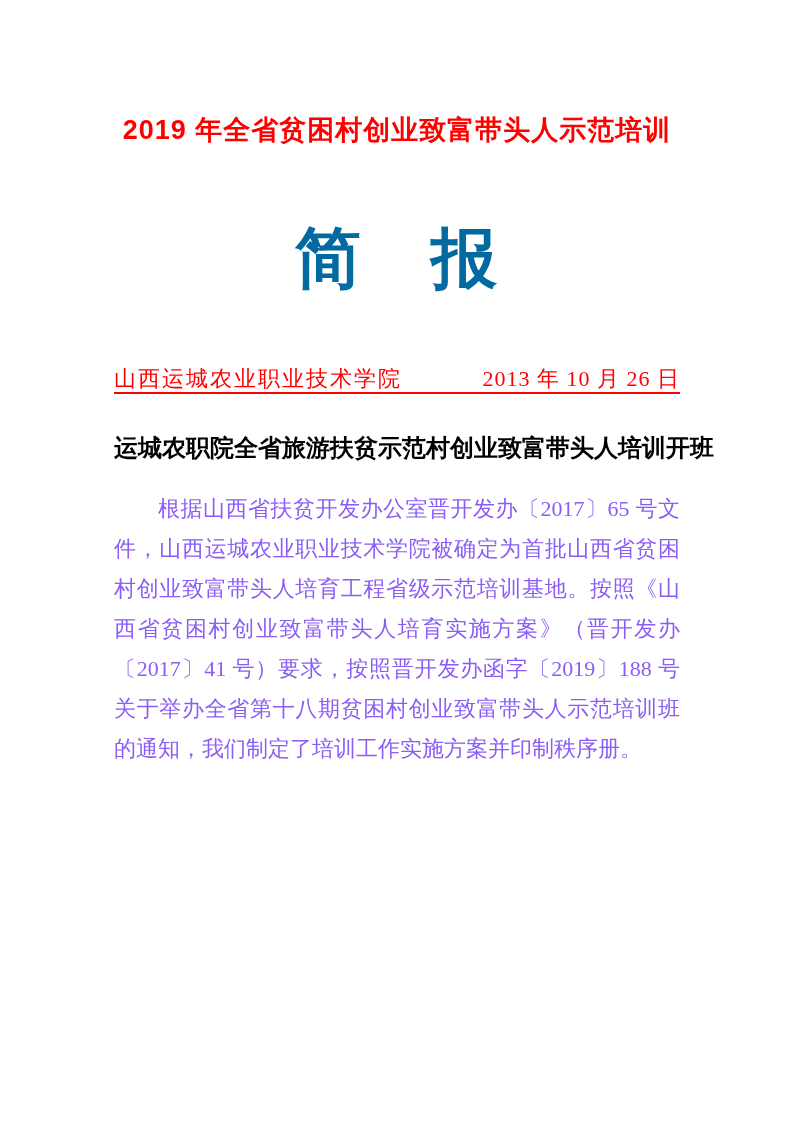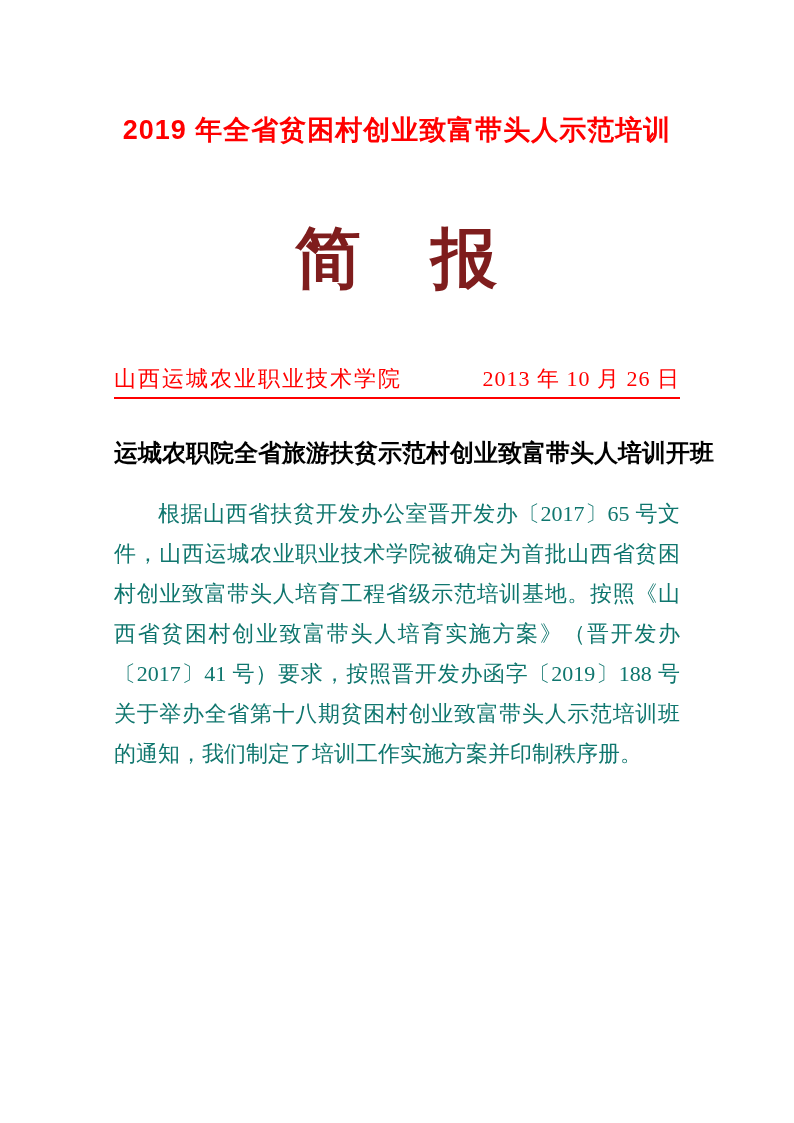--- a/index.html
+++ b/index.html
@@ -20,35 +20,34 @@
     color: #ff0000;
     font-family: Liberation Sans, sans-serif;
     font-weight: bold;
     font-size: 27px;
     line-height: 36px;
     text-align: center;
     letter-spacing: 1px;
     white-space: nowrap;
   }
   .masthead {
-    color: #7f1d1d;
+    color: #0369a1;
     font-family: "Liberation Sans", "DejaVu Sans", sans-serif;
     font-weight: bold;
     font-size: 66px;
     line-height: 1.12;
     text-align: center;
     margin-top: 74px;
     letter-spacing: 2px;
   }
   .issuer-row {
     display: flex;
     justify-content: space-between;
     align-items: baseline;
     margin-top: 70px;
-    padding-bottom: 5px;
     border-bottom: 2px solid #ff0000;
     color: #ff0000;
     font-size: 22px;
     line-height: 26px;
   }
   .issuer-name {
     font-family: "Liberation Serif", "DejaVu Serif", serif;
     letter-spacing: 2px;
   }
   .issue-date {
@@ -60,21 +59,21 @@
     color: #000000;
     font-family: "Liberation Sans", "DejaVu Sans", sans-serif;
     font-weight: bold;
     font-size: 24px;
     line-height: 30px;
     text-align: right;
     white-space: nowrap;
   }
   .body-text {
     margin-top: 26px;
-    color: #0f766e;
+    color: #8b5cf6;
     font-size: 22px;
     line-height: 40px;
     text-align: justify;
   }
   .body-text p {
     text-indent: 2em;
     margin: 0;
   }
 </style>
 </head>

